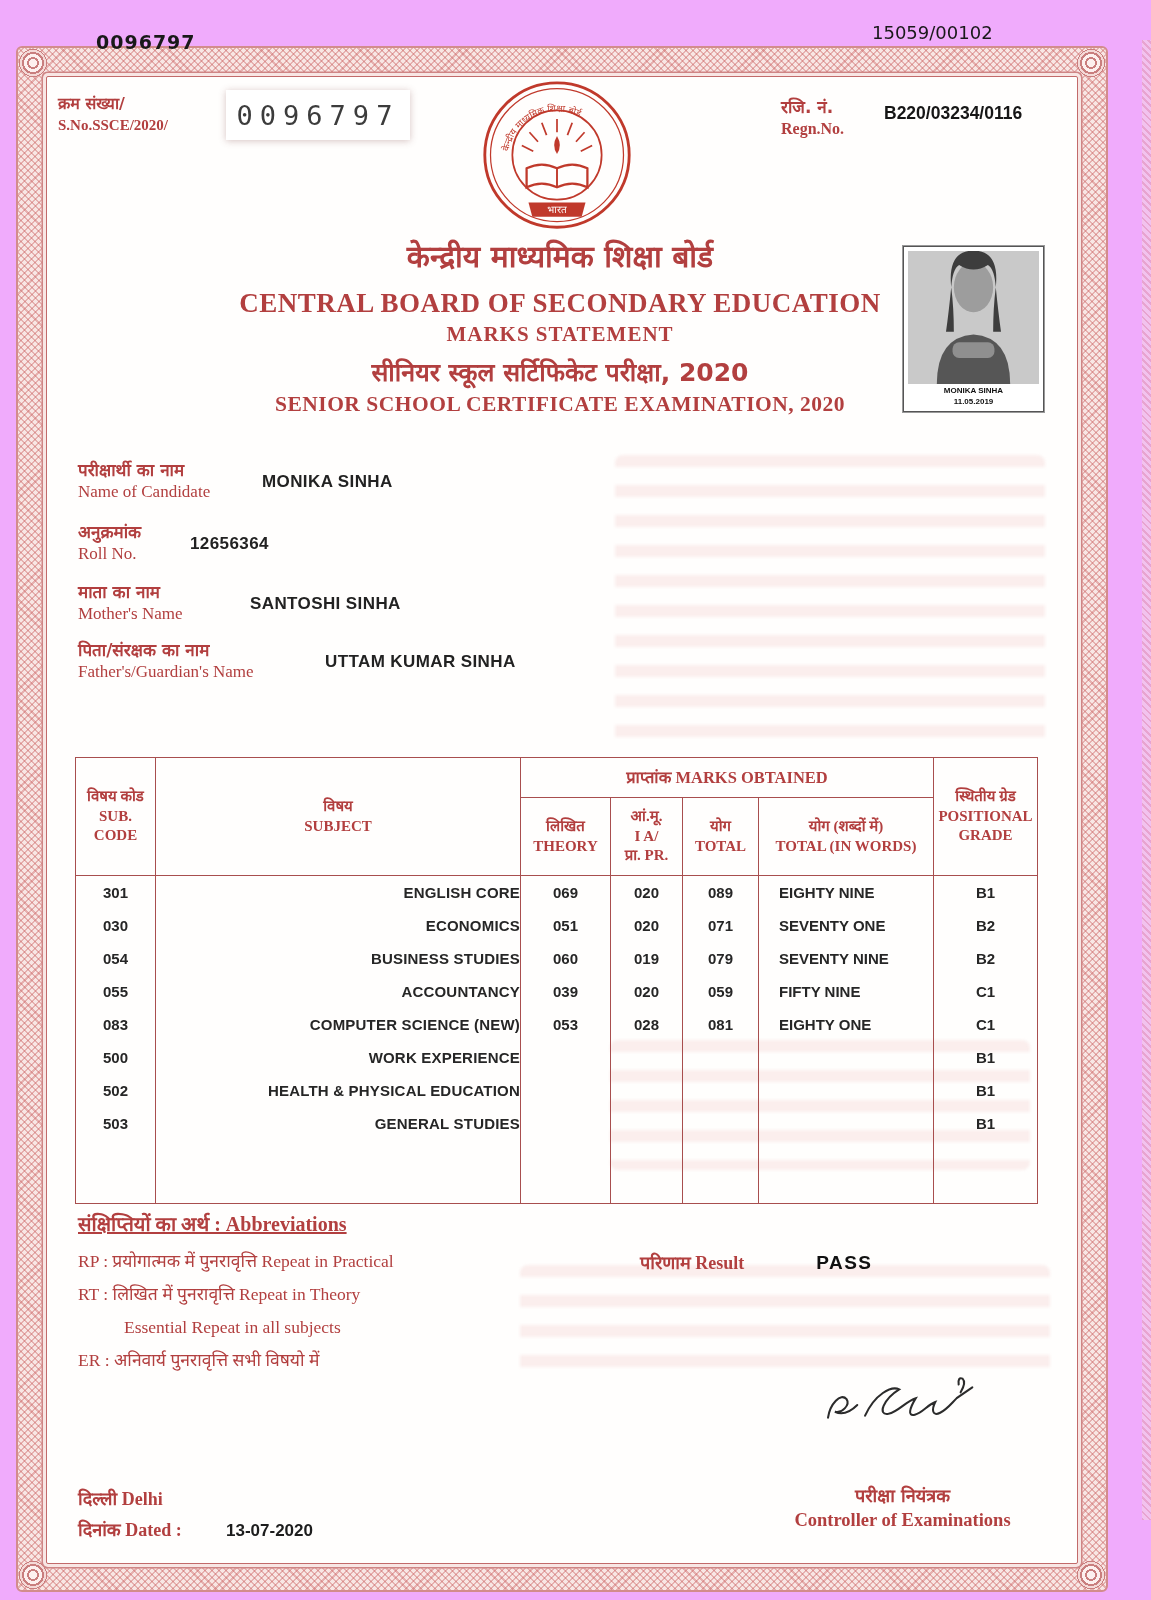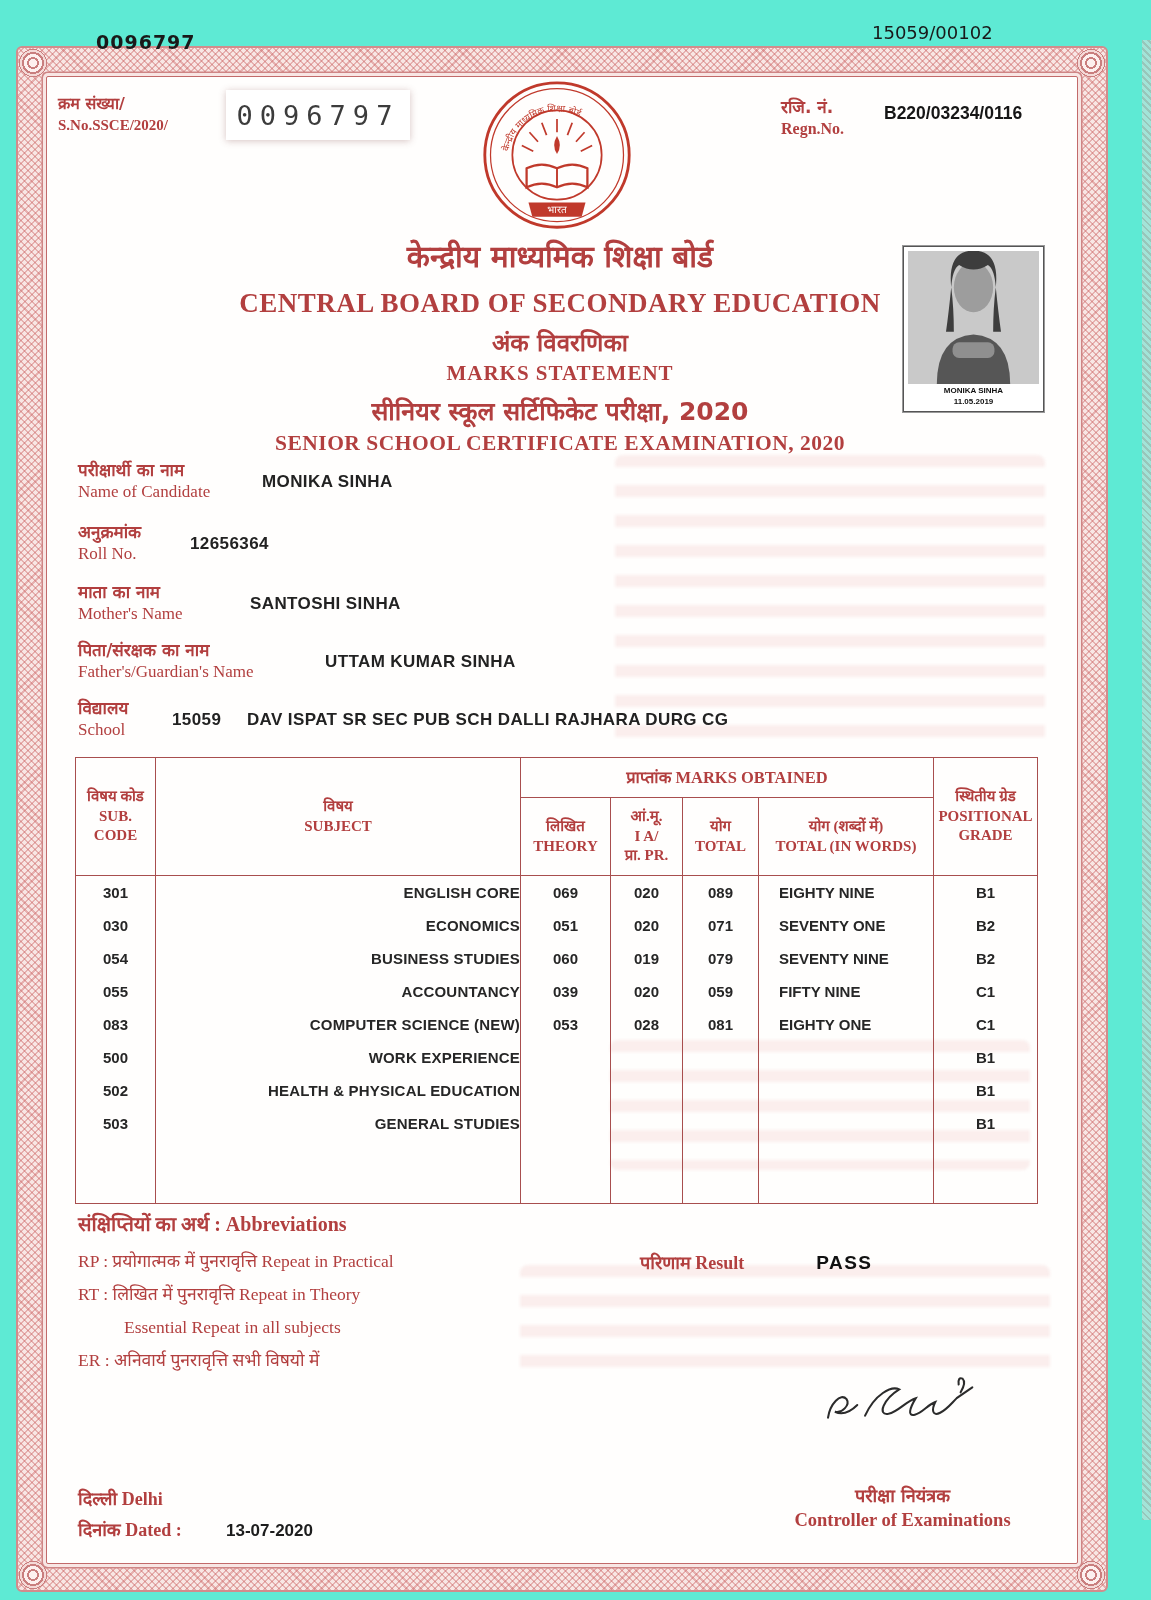--- a/index.html
+++ b/index.html
@@ -5,21 +5,21 @@
   :root{
     --red:#b23f3f;
     --red-soft:#c26a6a;
     --ink:#262626;
     --line:#a84e4e;
   }
   *{margin:0;padding:0;box-sizing:border-box;}
   body{background:#e9e9e9;font-family:"Liberation Sans",sans-serif;}
   .page{
     position:relative;width:1151px;height:1600px;margin:0 auto;
-    background:#5eead4;overflow:hidden;
+    background:#f0abfc;overflow:hidden;
   }
   
   .frame{
     position:absolute;left:16px;top:46px;width:1092px;height:1546px;
     background:
       repeating-linear-gradient(45deg, rgba(200,90,90,.38) 0 1.5px, transparent 1.5px 5px),
       repeating-linear-gradient(-45deg, rgba(200,90,90,.38) 0 1.5px, transparent 1.5px 5px),
       #f8e6e4;
     border:2px solid #d28c8c;border-radius:6px;z-index:1;
   }
@@ -94,21 +94,21 @@
     line-height:1.32;padding:4px 2px;text-align:center;vertical-align:middle;
   }
   .marks-table .marks-h{font-size:16.5px;height:40px;}
   .marks-table .sub-h{height:78px;}
   .marks-table tbody td{vertical-align:top;padding:8px 0 55px;}
   .mline{height:33px;line-height:33px;font:700 15px "Liberation Sans",sans-serif;color:var(--ink);text-align:center;overflow:hidden;}
   .c-subj .mline{text-align:right;padding-left:18px;letter-spacing:.2px;}
   .c-words .mline{text-align:left;padding-left:20px;}
   
   .abbr{left:78px;top:1210px;color:var(--red);}
-  .abbr-title{font:700 20px "Liberation Serif",serif;margin-bottom:8px;}
+  .abbr-title{font:700 20px "Liberation Serif",serif;margin-bottom:8px;text-decoration:underline;}
   .abbr-item{font:400 17.5px "Liberation Serif",serif;line-height:33px;}
   .abbr-cont{margin-left:46px;}
   
   .result{left:640px;top:1250px;display:flex;align-items:baseline;}
   .result .lbl{font:700 18px "Liberation Serif",serif;color:var(--red);}
   .result .val{font:700 19px "Liberation Sans",sans-serif;color:#111;letter-spacing:1.5px;margin-left:72px;}
   
   .signature{left:812px;top:1365px;width:190px;height:78px;}
   .place{left:78px;top:1486px;font:700 18px "Liberation Serif",serif;color:var(--red);}
   .dated{left:78px;top:1517px;display:flex;align-items:baseline;}
@@ -194,21 +194,20 @@
     </div>
     <div class="photo-caption">
       <div>MONIKA SINHA</div>
       <div>11.05.2019</div>
     </div>
   </div>
 
   <div class="content-el headings">
     <div class="h-board-hi">केन्द्रीय माध्यमिक शिक्षा बोर्ड</div>
     <div class="h-board-en">CENTRAL BOARD OF SECONDARY EDUCATION</div>
-    <div class="h-doc-hi">अंक विवरणिका</div>
     <div class="h-doc-en">MARKS STATEMENT</div>
     <div class="h-exam-hi">सीनियर स्कूल सर्टिफिकेट परीक्षा, 2020</div>
     <div class="h-exam-en">SENIOR SCHOOL CERTIFICATE EXAMINATION, 2020</div>
   </div>
 
   <div class="field f1">
     <span class="lbl">
       <span class="hi">परीक्षार्थी का नाम</span>
       <span class="en">Name of Candidate</span>
     </span>
@@ -227,27 +226,20 @@
       <span class="en">Mother's Name</span>
     </span>
     <span class="val">SANTOSHI SINHA</span>
   </div>
   <div class="field f4">
     <span class="lbl">
       <span class="hi">पिता/संरक्षक का नाम</span>
       <span class="en">Father's/Guardian's Name</span>
     </span>
     <span class="val">UTTAM KUMAR SINHA</span>
-  </div>
-  <div class="field f5">
-    <span class="lbl">
-      <span class="hi">विद्यालय</span>
-      <span class="en">School</span>
-    </span>
-    <span class="val">15059     DAV ISPAT SR SEC PUB SCH DALLI RAJHARA DURG CG</span>
   </div>
 
   <table class="marks-table content-el">
     <colgroup>
       <col style="width:80px">
         <col style="width:365px">
         <col style="width:90px">
       <col style="width:72px">
         <col style="width:76px">
         <col style="width:175px">

